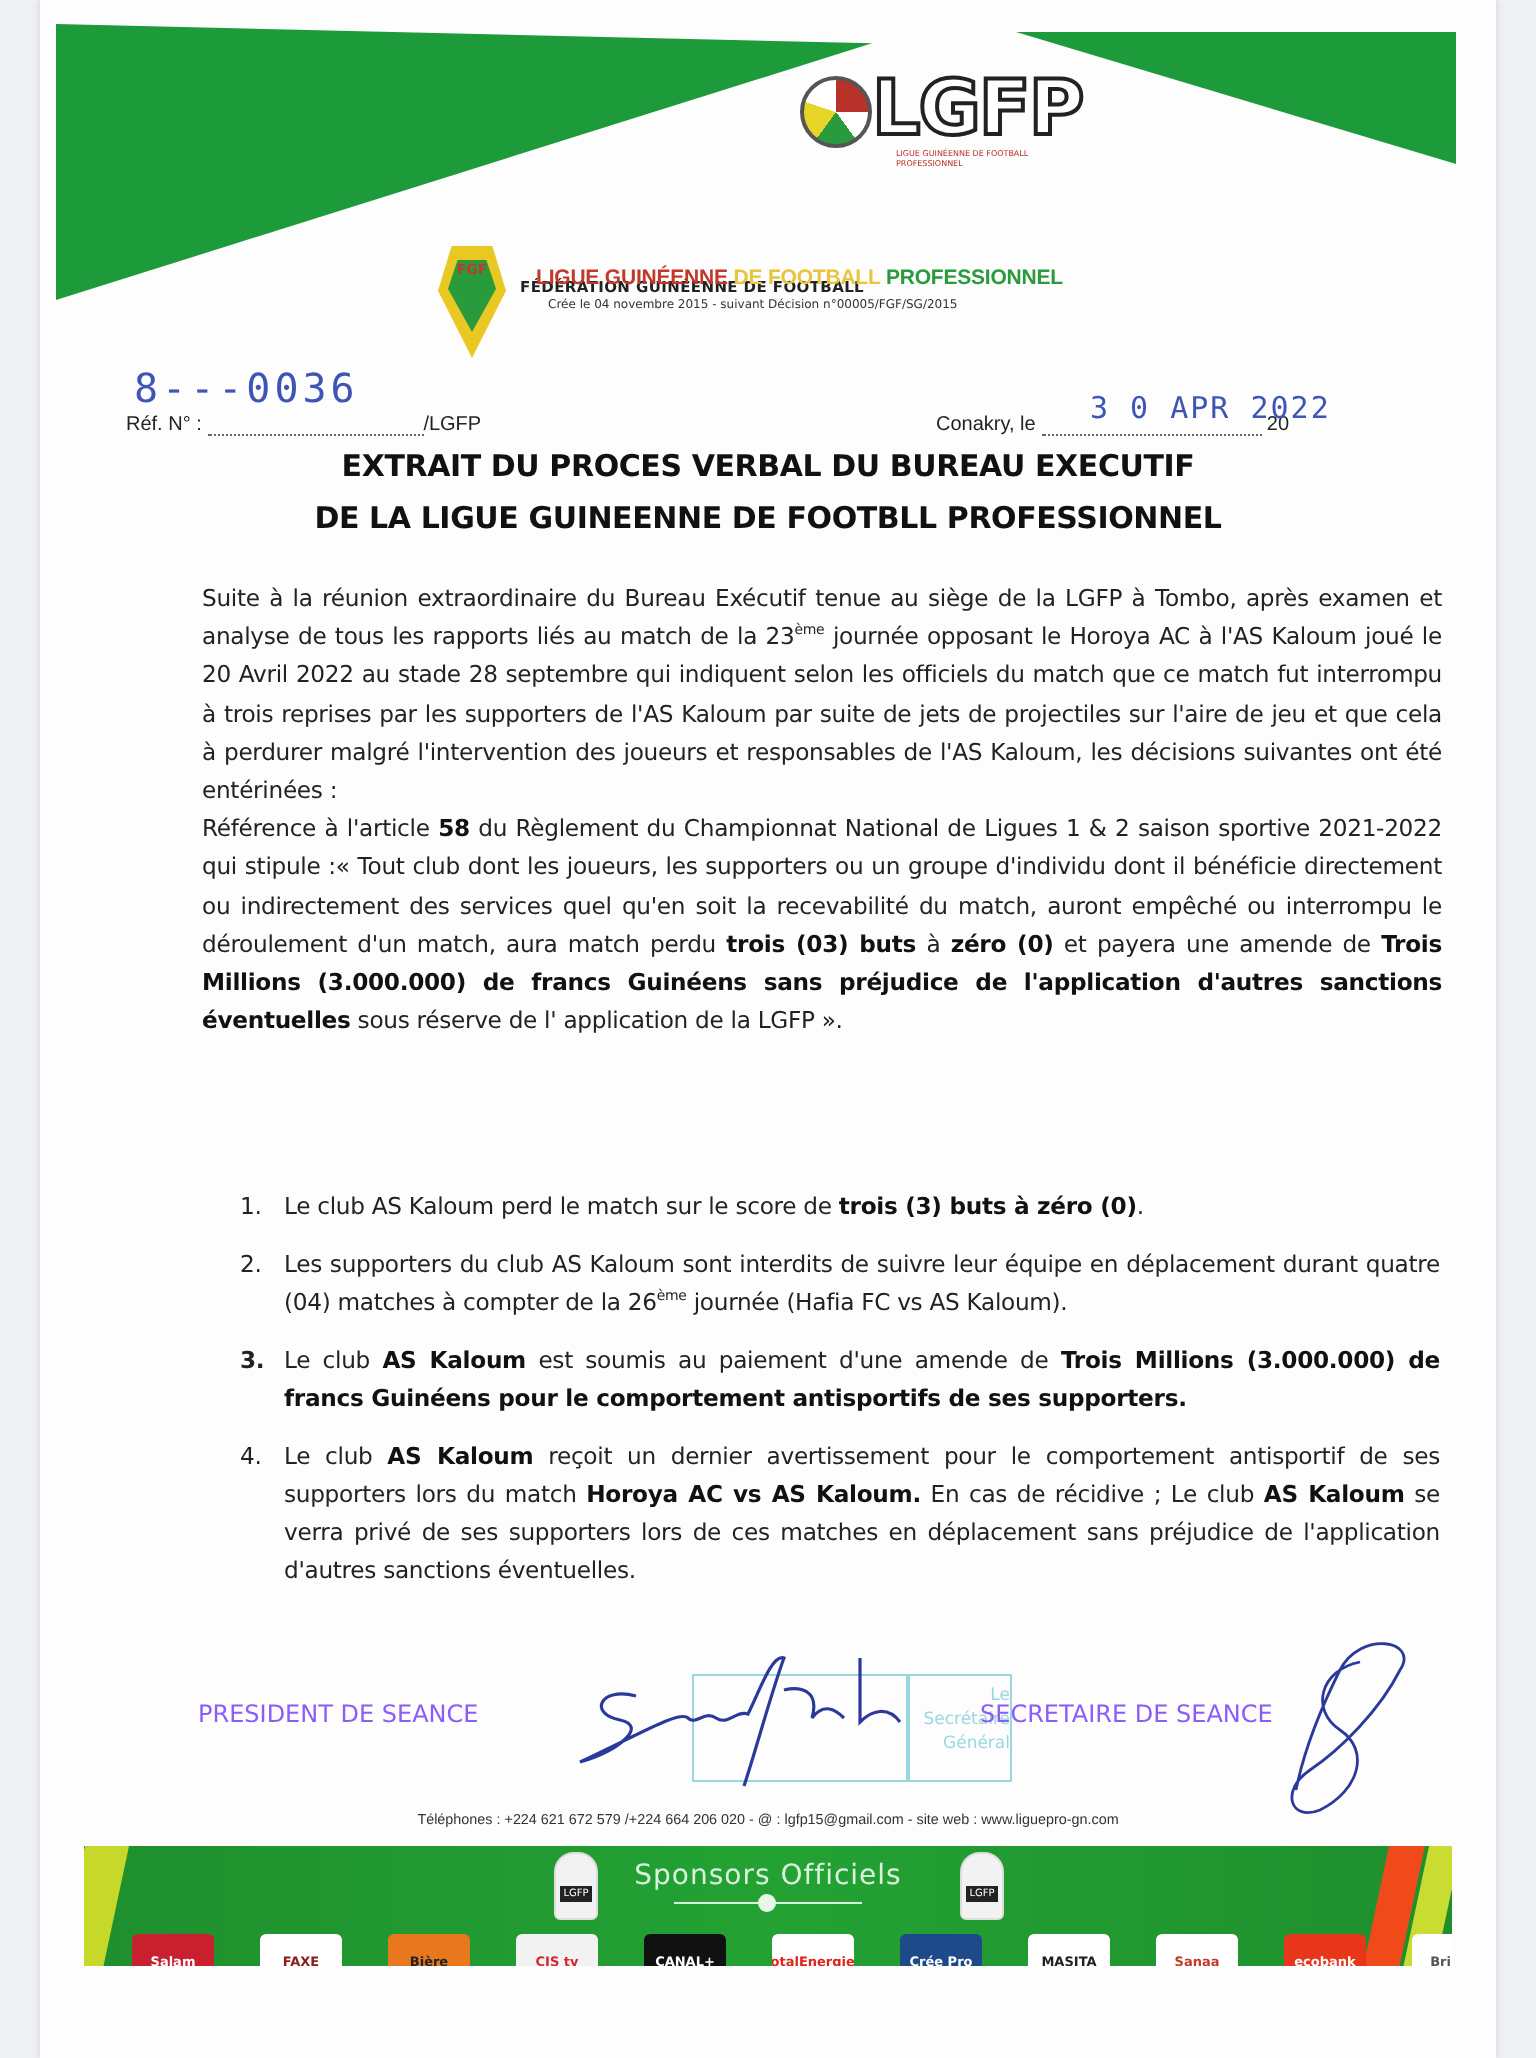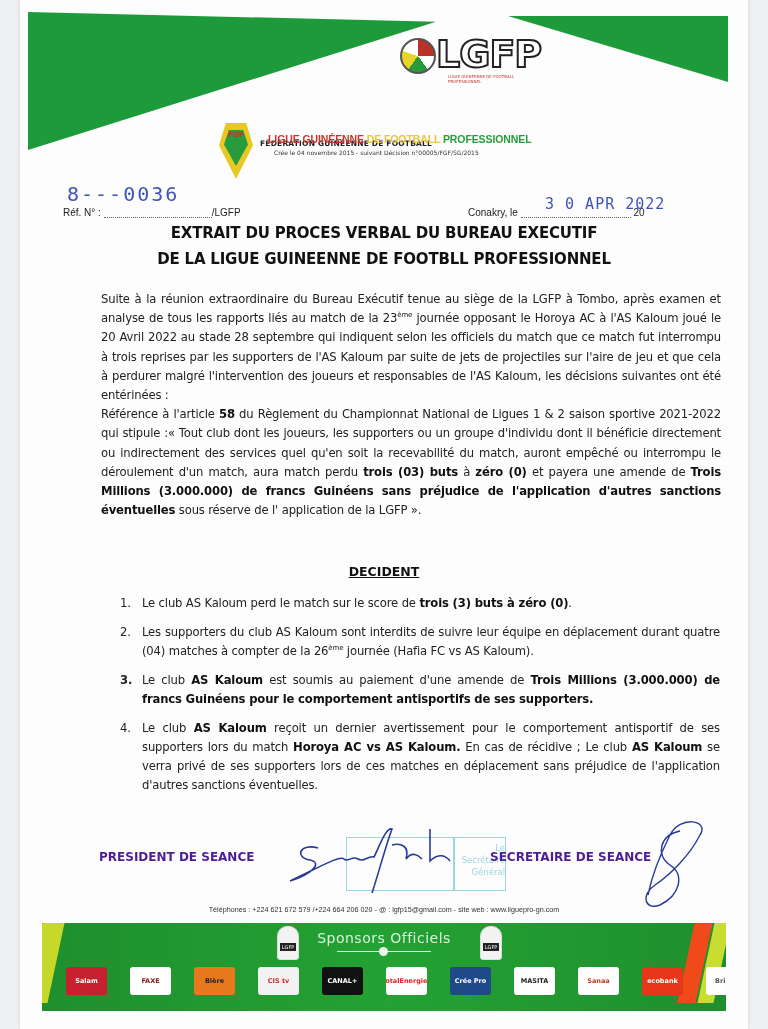--- a/index.html
+++ b/index.html
@@ -106,21 +106,21 @@
     font-weight: bold; font-size: 12.5px; text-decoration: underline; color: #111;
   }
 
   .items { position: absolute; left: 100px; width: 600px; top: 594px; font-size: 11.6px; line-height: 19px; color: #222; letter-spacing: -0.15px; }
   .item { position: relative; padding-left: 22px; text-align: justify; margin-bottom: 10px; }
   .item .num { position: absolute; left: 0; top: 0; }
   .item .num.bold { font-weight: bold; }
 
   
   .sig-label {
-    position: absolute; top: 850px; font-weight: bold; font-size: 12px; color: #4c1d95; white-space: nowrap; text-align: center;
+    position: absolute; top: 850px; font-weight: normal; font-size: 12px; color: #8b5cf6; white-space: nowrap; text-align: center;
   }
   .sig-pres { left: 79px; }
   .sig-sec { left: 470px; }
   .stamp-box {
     position: absolute; left: 326px; top: 837px; width: 160px; height: 54px;
     border: 1.5px solid #8fd3dc; opacity: 0.9;
   }
   .stamp-divider { position: absolute; left: 106px; top: 0; width: 1.5px; height: 100%; background: #8fd3dc; }
   .stamp-text {
     position: absolute; left: 110px; top: 4px; width: 48px; text-align: right;
@@ -131,21 +131,21 @@
   
   .addr {
     position: absolute; left: 0; width: 728px; text-align: center;
     font-family: "Liberation Sans", sans-serif; font-size: 7.2px; color: #333; white-space: nowrap;
   }
   .addr1 { top: 894px; }
   .addr2 { top: 905px; }
 
   
   .sponsor-band {
-    position: absolute; left: 22px; top: 923px; width: 684px; height: 88px;
+    position: absolute; left: 22px; top: 923px; width: 684px; height: 60px;
     background: linear-gradient(90deg, #1f8f2e 0%, #23a233 50%, #1f8f2e 100%);
     overflow: hidden;
   }
   .band-yellow-left { position: absolute; left: -8px; top: 0; width: 22px; height: 80px; background: #c6d92a; transform: skewX(-12deg); }
   .band-stripe-red { position: absolute; right: 22px; top: 0; width: 18px; height: 80px; background: #f04a1a; transform: skewX(-12deg); }
   .band-stripe-yellow { position: absolute; right: 4px; top: 0; width: 16px; height: 80px; background: #c9dc31; transform: skewX(-12deg); }
   .sponsor-title {
     position: absolute; left: 0; width: 684px; top: 7px; text-align: center;
     font-size: 14px; color: #d9f2dc; letter-spacing: 0.5px;
   }
@@ -211,21 +211,20 @@
 
   <div class="body-block intro">
     <div>
       <span>Suite à la réunion extraordinaire du Bureau Exécutif tenue au siège de la LGFP à Tombo, après examen et analyse de tous les rapports liés au match de la 23</span><sup>ème</sup><span> journée opposant le Horoya AC à l'AS Kaloum joué le 20 Avril 2022 au stade 28 septembre qui indiquent selon les officiels du match que ce match fut interrompu à trois reprises par les supporters de l'AS Kaloum par suite de jets de projectiles sur l'aire de jeu et que cela à perdurer malgré l'intervention des joueurs et responsables de l'AS Kaloum, les décisions suivantes ont été entérinées :</span>
     </div>
     <div>
       <span>Référence à l'article </span><b>58</b><span> du Règlement du Championnat National de Ligues 1 &amp; 2 saison sportive 2021-2022 qui stipule :« Tout club dont les joueurs, les supporters ou un groupe d'individu dont il bénéficie directement ou indirectement des services quel qu'en soit la recevabilité du match, auront empêché ou interrompu le déroulement d'un match, aura match perdu </span><b>trois (03) buts</b><span> à </span><b>zéro (0)</b><span> et payera une amende de </span><b>Trois Millions (3.000.000) de francs Guinéens sans préjudice de l'application d'autres sanctions éventuelles</b><span> sous réserve de l' application de la LGFP ».</span>
     </div>
   </div>
 
-  <div class="decide">DECIDENT</div>
 
   <div class="items">
     <div class="item">
       <span class="num">1.</span>
       <span>Le club AS Kaloum perd le match sur le score de </span><b>trois (3) buts à zéro (0)</b><span>.</span>
     </div>
     <div class="item">
       <span class="num">2.</span>
       <span>Les supporters du club AS Kaloum sont interdits de suivre leur équipe en déplacement durant quatre (04) matches à compter de la 26</span><sup>ème</sup><span> journée (Hafia FC vs AS Kaloum).</span>
     </div>

